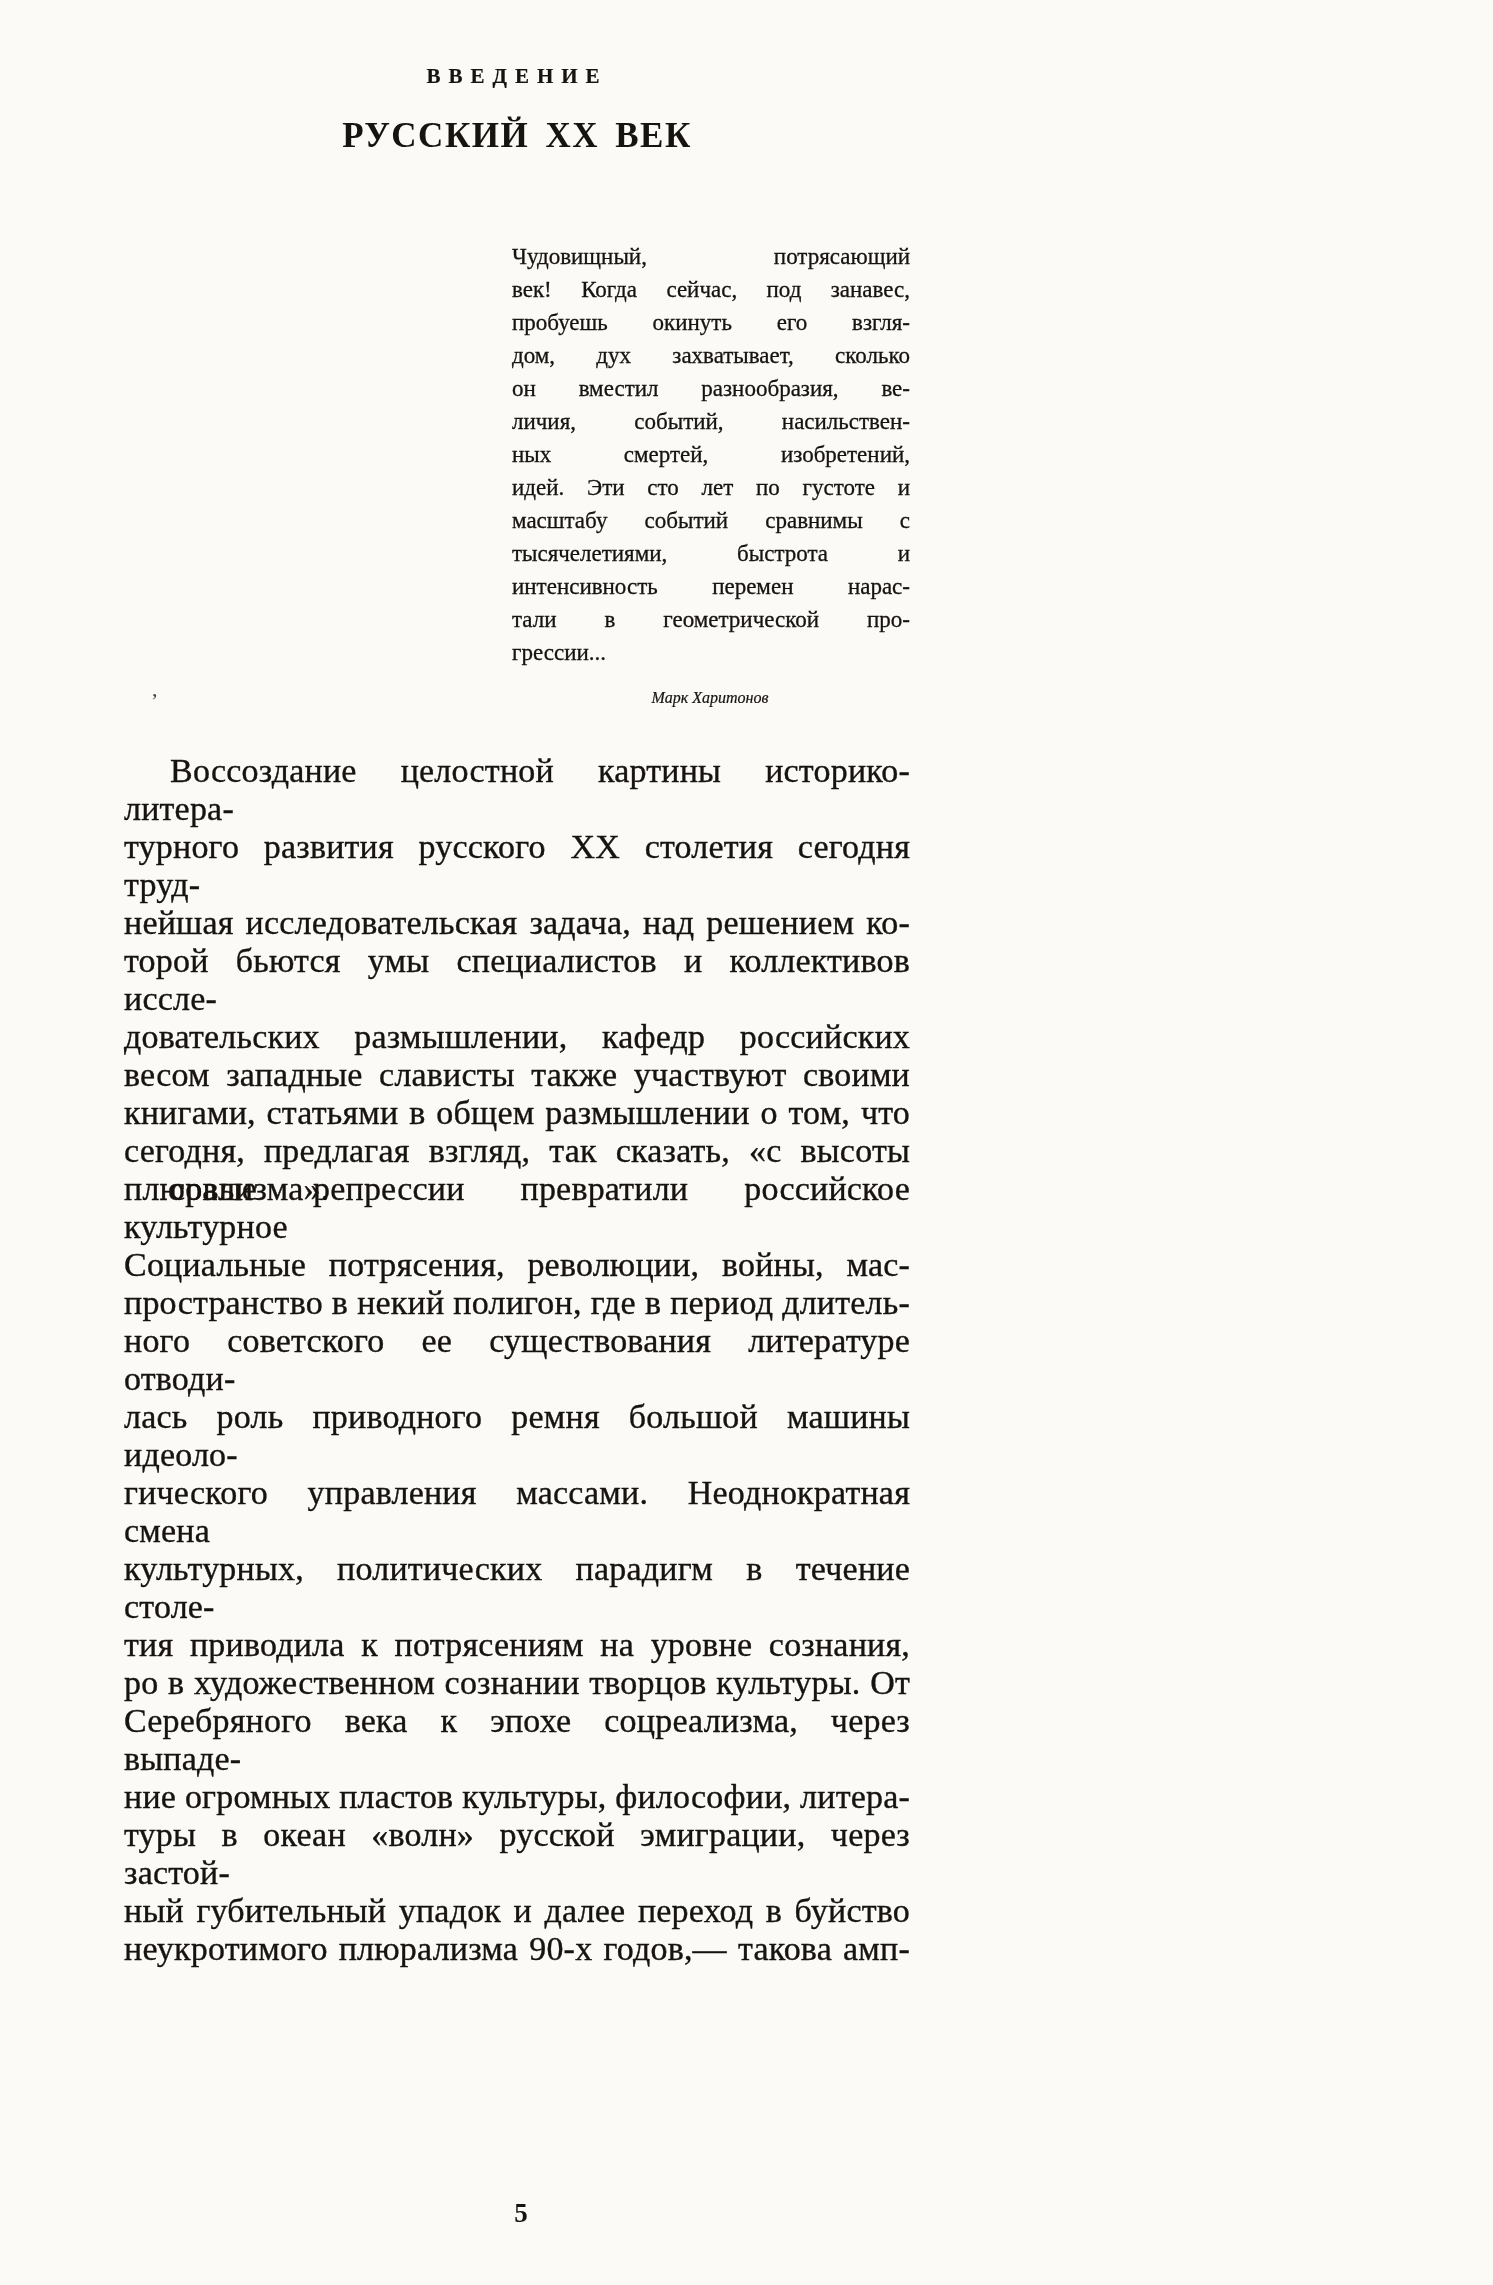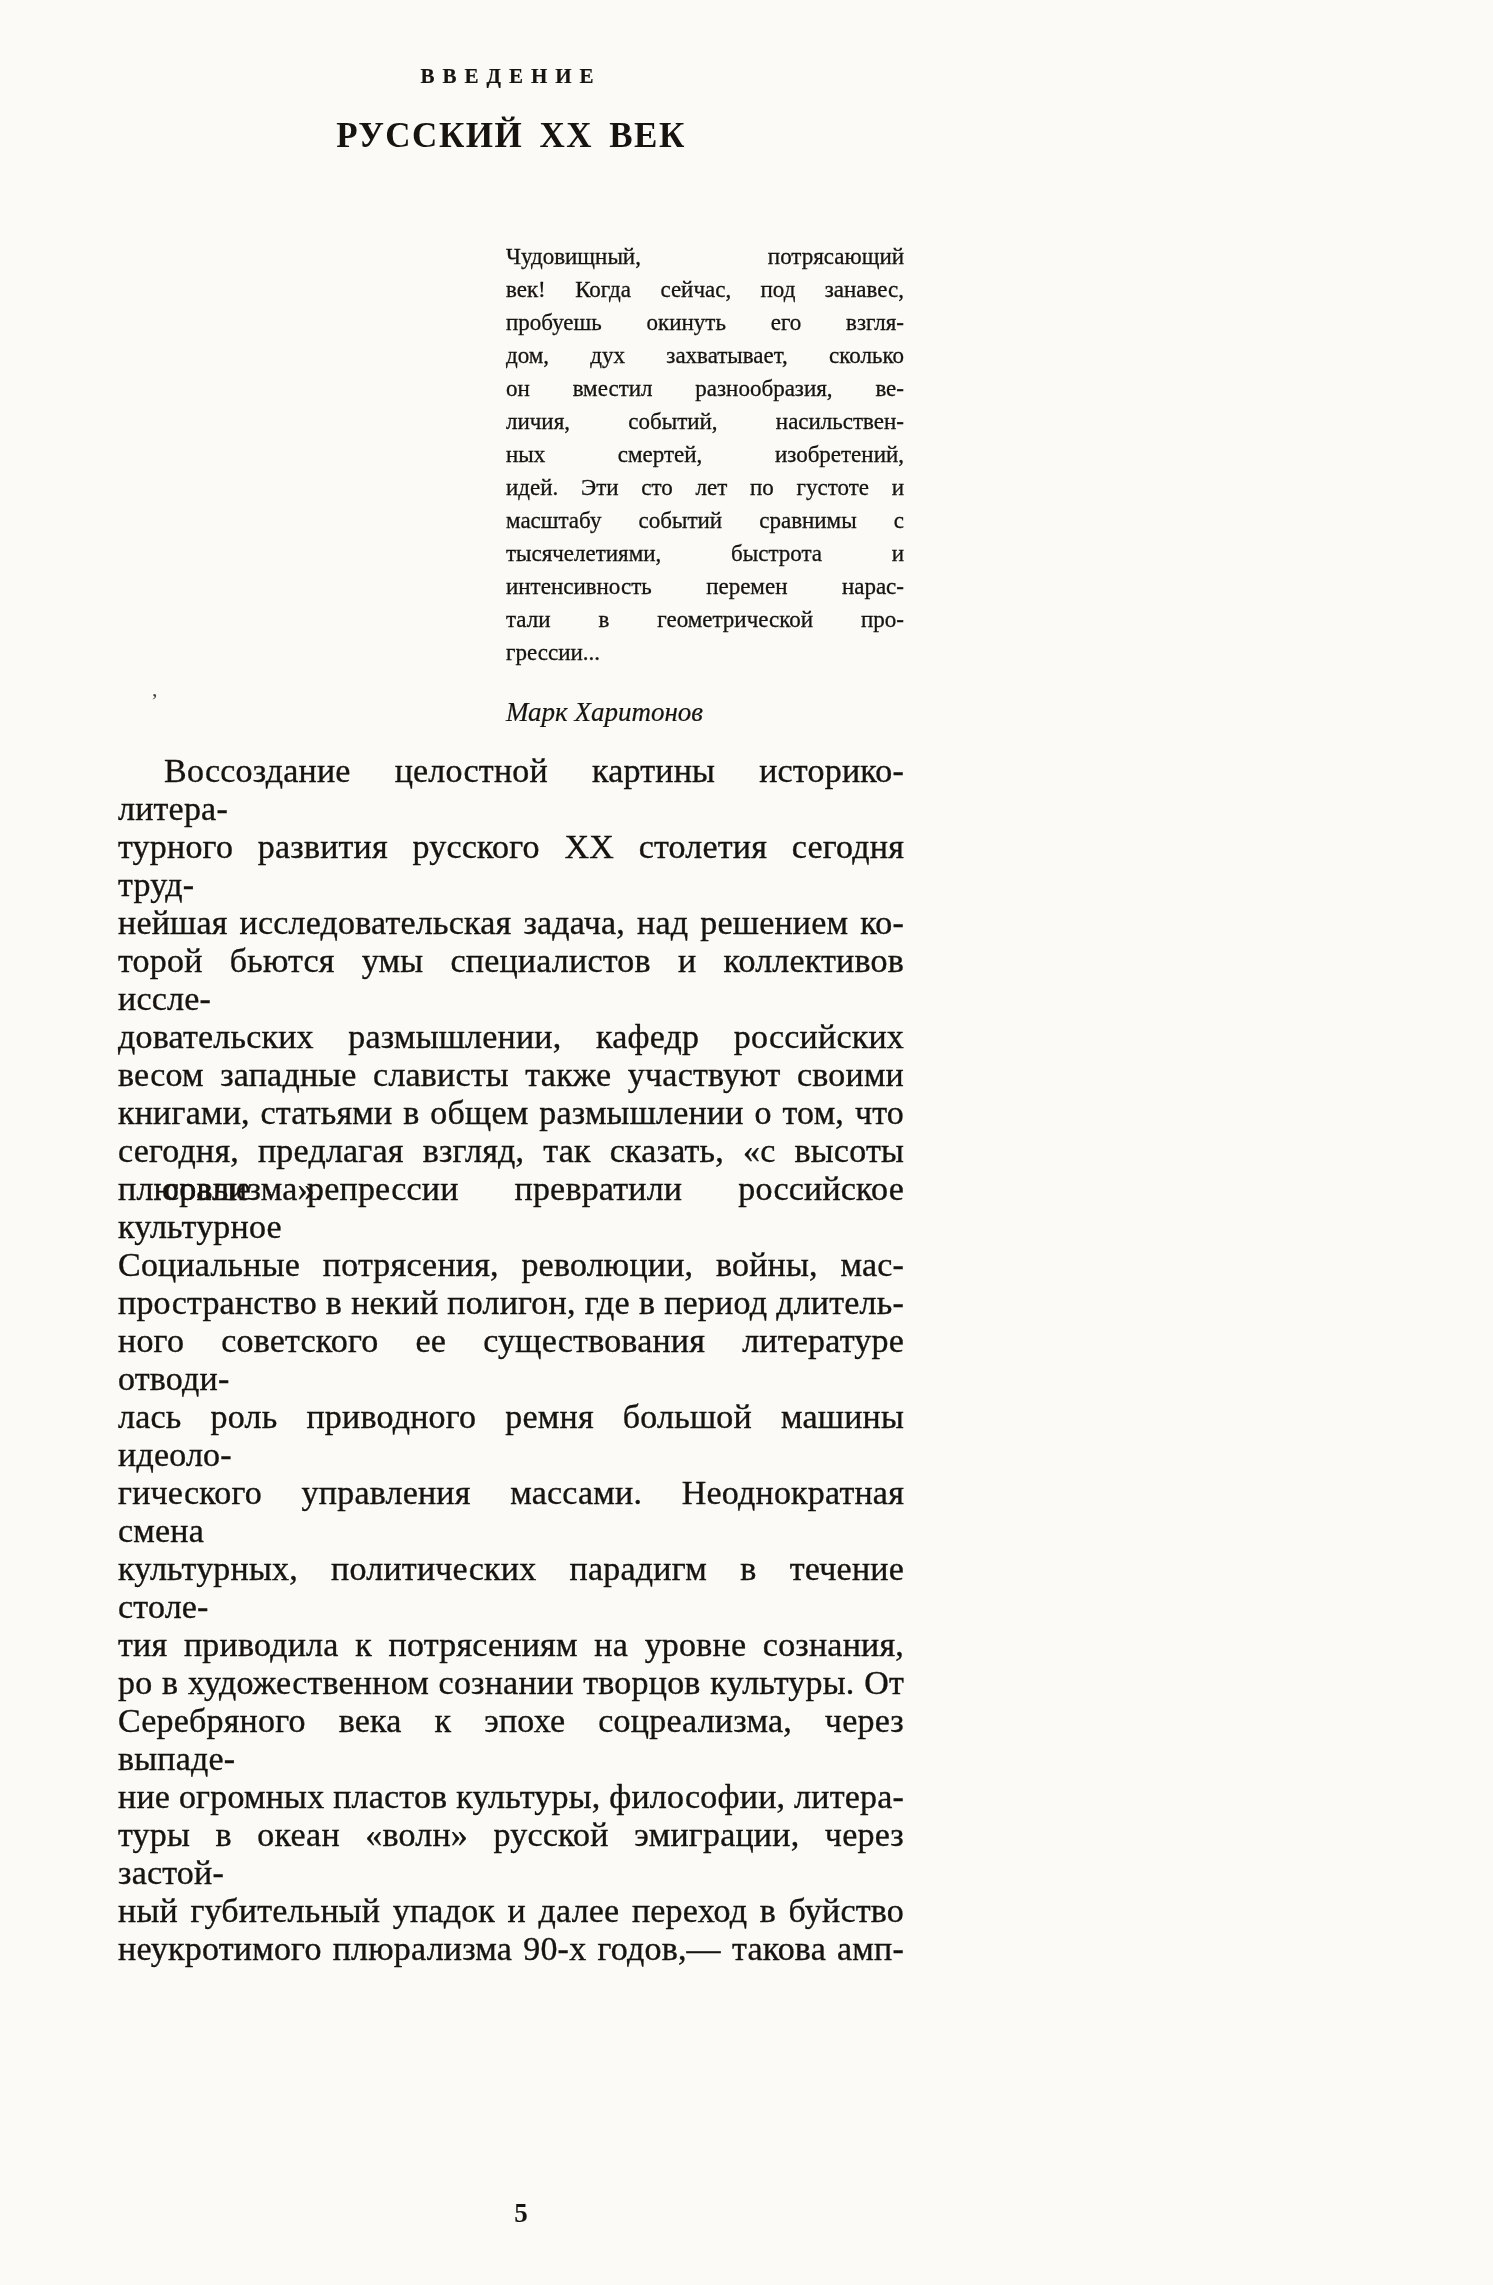--- a/index.html
+++ b/index.html
@@ -11,21 +11,21 @@
   }
   .page {
     position: relative;
     width: 1493px;
     height: 2285px;
     background: #fbfaf6;
     overflow: hidden;
   }
   .column {
     position: absolute;
-    left: 118px;
+    left: 124px;
     top: 0;
     width: 786px;
     height: 100%;
   }
   .kicker {
     position: absolute;
     top: 64px;
     left: 0;
     width: 100%;
     text-align: center;
@@ -56,24 +56,24 @@
     line-height: 33px;
     text-align: justify;
     text-align-last: justify;
     -webkit-text-stroke: 0.3px currentColor;
   }
   .eline.last {
     text-align: left;
     text-align-last: auto;
   }
   .attribution {
-    margin-top: 28px;
-    text-align: left;
+    margin-top: 20px;
+    text-align: center;
     font-style: italic;
-    font-size: 27px;
+    font-size: 16px;
     padding-right: 2px;
     -webkit-text-stroke: 0.2px currentColor;
   }
   .para {
     position: absolute;
     left: 0;
     width: 100%;
   }
   .para-1 { top: 752px; }
   .para-2 { top: 1170px; }

